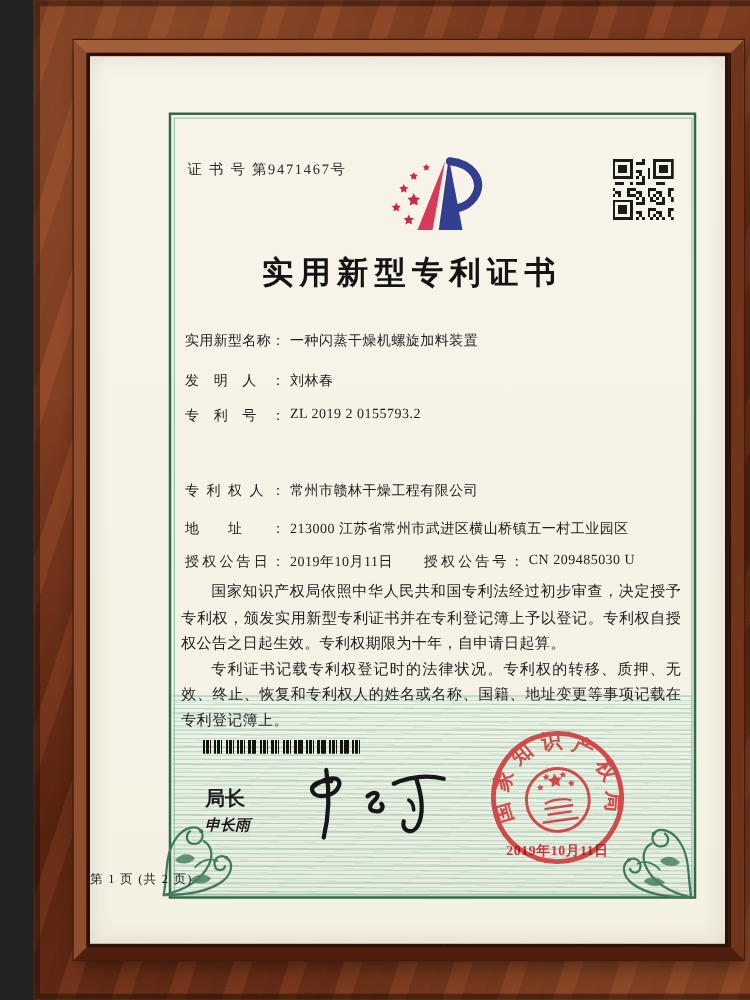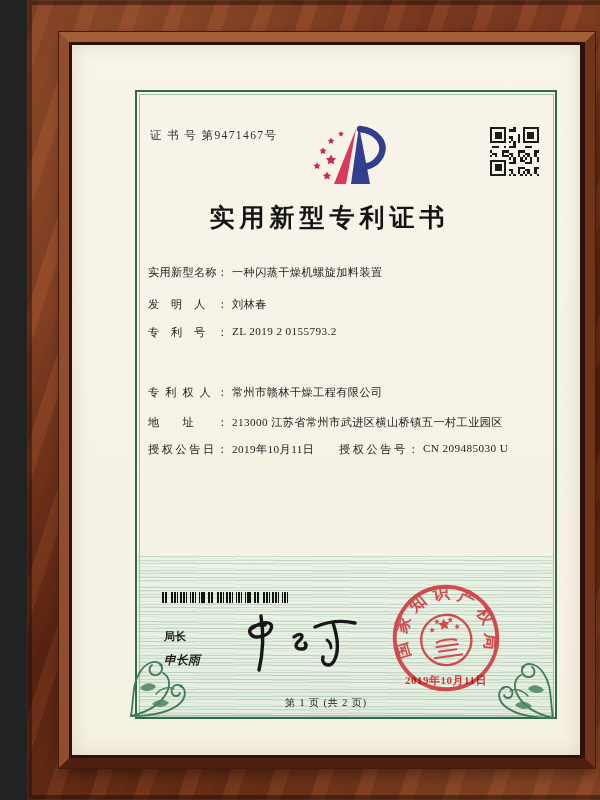--- a/index.html
+++ b/index.html
@@ -47,27 +47,27 @@
   .title{position:absolute;left:108px;top:201px;width:384px;text-align:center;
     font-size:25px;font-weight:bold;letter-spacing:5px;text-indent:5px;color:#141414;}
   .frow{position:absolute;left:121px;font-size:11.2px;font-weight:400;color:#1d1d1d;white-space:nowrap;}
   .flabel{display:inline-block;width:80px;text-align:justify;text-align-last:justify;vertical-align:top;}
   .fvalue{margin-left:4px;letter-spacing:.4px;}
   .g2{position:absolute;left:191px;top:0;white-space:nowrap;}
   .paras{position:absolute;left:118px;top:463px;width:400px;}
   .paras p{margin:0;font-size:12px;line-height:20.5px;text-align:justify;text-indent:2em;color:#222;letter-spacing:.3px;}
   .barcode{position:absolute;left:135px;top:592px;width:126px;height:11px;
     background:repeating-linear-gradient(90deg,#14140e 0 1.6px,transparent 1.6px 2.6px,#14140e 2.6px 4.8px,transparent 4.8px 5.6px,#14140e 5.6px 6.4px,transparent 6.4px 9.2px);}
-  .signer-title{position:absolute;left:137px;top:629px;font-family:"Liberation Sans",sans-serif;font-size:11px;font-weight:bold;color:#1c1c1c;text-align:right;}
+  .signer-title{position:absolute;left:137px;top:629px;font-family:"Liberation Sans",sans-serif;font-size:16px;font-weight:bold;color:#1c1c1c;text-align:right;}
   .signer-name{position:absolute;left:137px;top:652px;font-family:"Liberation Sans",sans-serif;font-size:12px;font-weight:bold;color:#1c1c1c;font-style:italic;}
   .signature{position:absolute;left:212px;top:613px;}
   .seal{position:absolute;left:361px;top:580px;mix-blend-mode:multiply;}
   .seal-date{position:absolute;left:357px;top:673px;width:124px;text-align:center;
     font-size:11px;font-weight:bold;color:#c73a3a;letter-spacing:.5px;mix-blend-mode:multiply;}
-  .page-info{position:absolute;left:45px;top:696px;width:508px;text-align:center;font-size:10px;letter-spacing:1px;color:#222;}
+  .page-info{position:absolute;left:45px;top:696px;width:508px;font-size:10px;letter-spacing:1px;color:#222;}
   .back-note{position:absolute;left:45px;top:754px;width:508px;text-align:center;font-size:10px;letter-spacing:2px;color:#3c3c3c;}
 </style>
 </head>
 <body>
 
 <div class="scene">
   <div class="paper"></div>
   <div class="band"></div>
   <div class="cert-border"></div>
 
@@ -319,20 +319,24 @@
     <div class="frow" style="top:415px">
       <span class="flabel">地址：</span><span class="fvalue">213000 江苏省常州市武进区横山桥镇五一村工业园区</span>
     </div>
     <div class="frow" style="top:442px">
       <span class="flabel">授权公告日：</span><span class="fvalue">2019年10月11日</span>
       <span class="g2">
         <span class="flabel">授权公告号：</span><span class="fvalue">CN 209485030 U</span>
       </span>
     </div>
 
+    <div class="paras">
+      <p>国家知识产权局依照中华人民共和国专利法经过初步审查，决定授予专利权，颁发实用新型专利证书并在专利登记簿上予以登记。专利权自授权公告之日起生效。专利权期限为十年，自申请日起算。</p>
+      <p>专利证书记载专利权登记时的法律状况。专利权的转移、质押、无效、终止、恢复和专利权人的姓名或名称、国籍、地址变更等事项记载在专利登记簿上。</p>
+    </div>
 
     <div class="barcode"></div>
 
     <div class="signer-title">局长</div>
     <div class="signer-name">申长雨</div>
 
     <svg class="signature" width="122" height="60" viewBox="0 0 122 60">
       <g fill="none" stroke="#17171a" stroke-width="3.4" stroke-linecap="round" stroke-linejoin="round">
         <path d="M12,16 C24,7 35,8 32,16 C29,24 14,27 11,20 C9,14 18,11 26,12"></path>
         <path d="M22,3 C24,16 25,36 20,57"></path>

